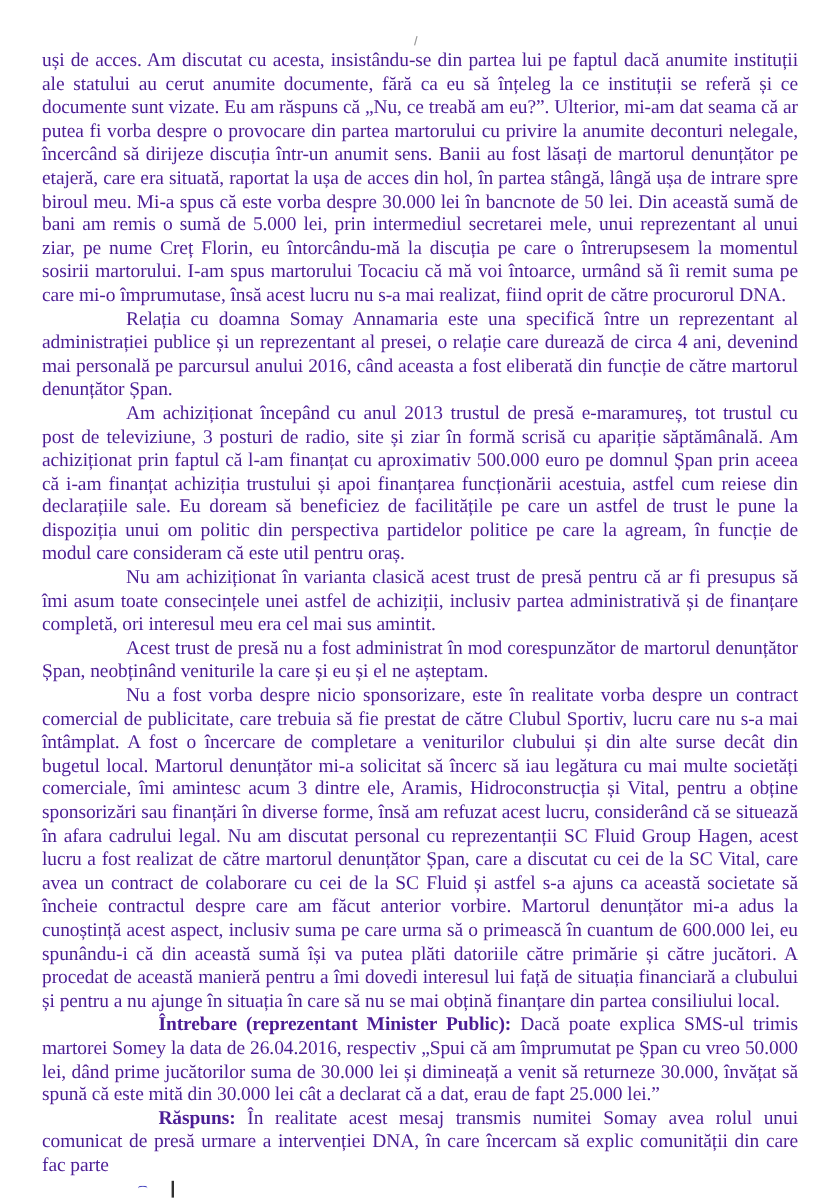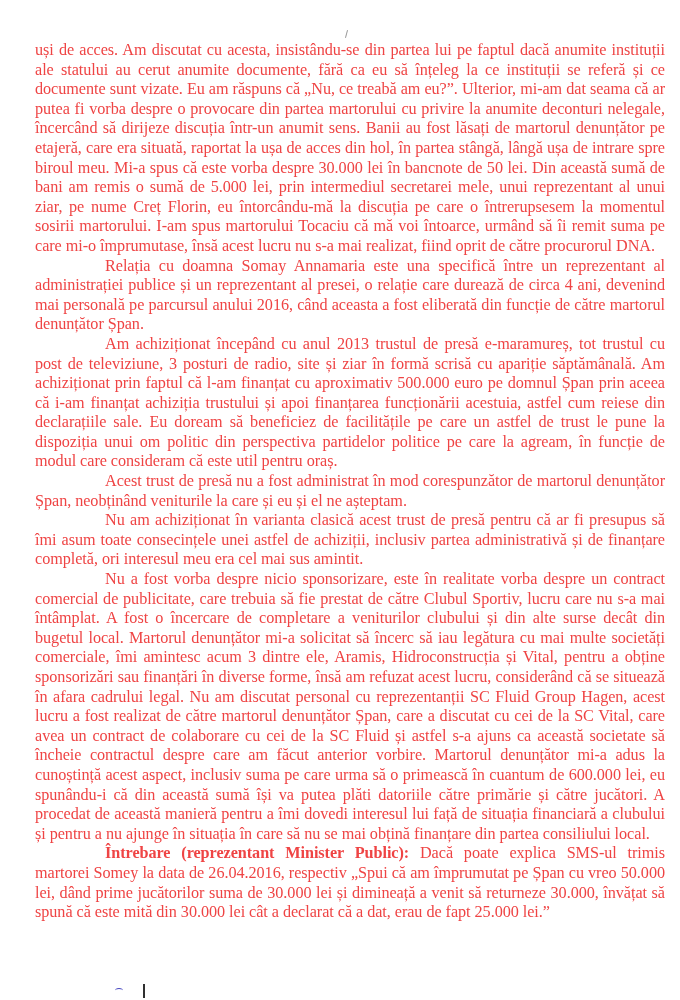--- a/index.html
+++ b/index.html
@@ -14,32 +14,33 @@
     position: relative;
   }
   .page {
     position: absolute;
     left: 35px;
     top: 41px;
     width: 630px;
     font-family: "Liberation Serif", "DejaVu Serif", serif;
     font-size: 16.2px;
     line-height: 19.6px;
-    color: #ef4444;
+    color: #4c1d95;
     text-align: justify;
     letter-spacing: -0.05px;
   }
   .page p {
     margin: 0;
   }
   .page p.indent {
     text-indent: 70px;
   }
   .page b {
     font-weight: bold;
+    margin-left: 27px;
   }
   .mark-top {
     position: absolute;
     left: 346px;
     top: 30px;
     width: 1px;
     height: 8px;
     background: #9a9a9a;
     transform: rotate(15deg);
   }
@@ -73,27 +74,30 @@
   <p>
     <span>uși de acces. Am discutat cu acesta, insistându-se din partea lui pe faptul dacă anumite instituții ale statului au cerut anumite documente, fără ca eu să înțeleg la ce instituții se referă și ce documente sunt vizate. Eu am răspuns că „Nu, ce treabă am eu?”. Ulterior, mi-am dat seama că ar putea fi vorba despre o provocare din partea martorului cu privire la anumite deconturi nelegale, încercând să dirijeze discuția într-un anumit sens. Banii au fost lăsați de martorul denunțător pe etajeră, care era situată, raportat la ușa de acces din hol, în partea stângă, lângă ușa de intrare spre biroul meu. Mi-a spus că este vorba despre 30.000 lei în bancnote de 50 lei. Din această sumă de bani am remis o sumă de 5.000 lei, prin intermediul secretarei mele, unui reprezentant al unui ziar, pe nume Creț Florin, eu întorcându-mă la discuția pe care o întrerupsesem la momentul sosirii martorului. I-am spus martorului Tocaciu că mă voi întoarce, urmând să îi remit suma pe care mi-o împrumutase, însă acest lucru nu s-a mai realizat, fiind oprit de către procurorul DNA.</span>
   </p>
   <p class="indent">
     <span>Relația cu doamna Somay Annamaria este una specifică între un reprezentant al administrației publice și un reprezentant al presei, o relație care durează de circa 4 ani, devenind mai personală pe parcursul anului 2016, când aceasta a fost eliberată din funcție de către martorul denunțător Șpan.</span>
   </p>
   <p class="indent">
     <span>Am achiziționat începând cu anul 2013 trustul de presă e-maramureș, tot trustul cu post de televiziune, 3 posturi de radio, site și ziar în formă scrisă cu apariție săptămânală. Am achiziționat prin faptul că l-am finanțat cu aproximativ 500.000 euro pe domnul Șpan prin aceea că i-am finanțat achiziția trustului și apoi finanțarea funcționării acestuia, astfel cum reiese din declarațiile sale. Eu doream să beneficiez de facilitățile pe care un astfel de trust le pune la dispoziția unui om politic din perspectiva partidelor politice pe care la agream, în funcție de modul care consideram că este util pentru oraș.</span>
   </p>
   <p class="indent">
-    <span>Acest trust de presă nu a fost administrat în mod corespunzător de martorul denunțător Șpan, neobținând veniturile la care și eu și el ne așteptam.</span>
+    <span>Nu am achiziționat în varianta clasică acest trust de presă pentru că ar fi presupus să îmi asum toate consecințele unei astfel de achiziții, inclusiv partea administrativă și de finanțare completă, ori interesul meu era cel mai sus amintit.</span>
   </p>
   <p class="indent">
-    <span>Nu am achiziționat în varianta clasică acest trust de presă pentru că ar fi presupus să îmi asum toate consecințele unei astfel de achiziții, inclusiv partea administrativă și de finanțare completă, ori interesul meu era cel mai sus amintit.</span>
+    <span>Acest trust de presă nu a fost administrat în mod corespunzător de martorul denunțător Șpan, neobținând veniturile la care și eu și el ne așteptam.</span>
   </p>
   <p class="indent">
     <span>Nu a fost vorba despre nicio sponsorizare, este în realitate vorba despre un contract comercial de publicitate, care trebuia să fie prestat de către Clubul Sportiv, lucru care nu s-a mai întâmplat. A fost o încercare de completare a veniturilor clubului și din alte surse decât din bugetul local. Martorul denunțător mi-a solicitat să încerc să iau legătura cu mai multe societăți comerciale, îmi amintesc acum 3 dintre ele, Aramis, Hidroconstrucția și Vital, pentru a obține sponsorizări sau finanțări în diverse forme, însă am refuzat acest lucru, considerând că se situează în afara cadrului legal. Nu am discutat personal cu reprezentanții SC Fluid Group Hagen, acest lucru a fost realizat de către martorul denunțător Șpan, care a discutat cu cei de la SC Vital, care avea un contract de colaborare cu cei de la SC Fluid și astfel s-a ajuns ca această societate să încheie contractul despre care am făcut anterior vorbire. Martorul denunțător mi-a adus la cunoștință acest aspect, inclusiv suma pe care urma să o primească în cuantum de 600.000 lei, eu spunându-i că din această sumă își va putea plăti datoriile către primărie și către jucători. A procedat de această manieră pentru a îmi dovedi interesul lui față de situația financiară a clubului și pentru a nu ajunge în situația în care să nu se mai obțină finanțare din partea consiliului local.</span>
   </p>
   <p class="indent">
     <b>Întrebare (reprezentant Minister Public):</b><span> Dacă poate explica SMS-ul trimis martorei Somey la data de 26.04.2016, respectiv „Spui că am împrumutat pe Șpan cu vreo 50.000 lei, dând prime jucătorilor suma de 30.000 lei și dimineață a venit să returneze 30.000, învățat să spună că este mită din 30.000 lei cât a declarat că a dat, erau de fapt 25.000 lei.”</span>
   </p>
+  <p class="indent">
+    <b>Răspuns:</b><span> În realitate acest mesaj transmis numitei Somay avea rolul unui comunicat de presă urmare a intervenției DNA, în care încercam să explic comunității din care fac parte</span>
+  </p>
 </div>
 
 <div class="pen-mark pen-a"></div>
 <div class="pen-mark pen-b"></div>
 
 </body></html>

